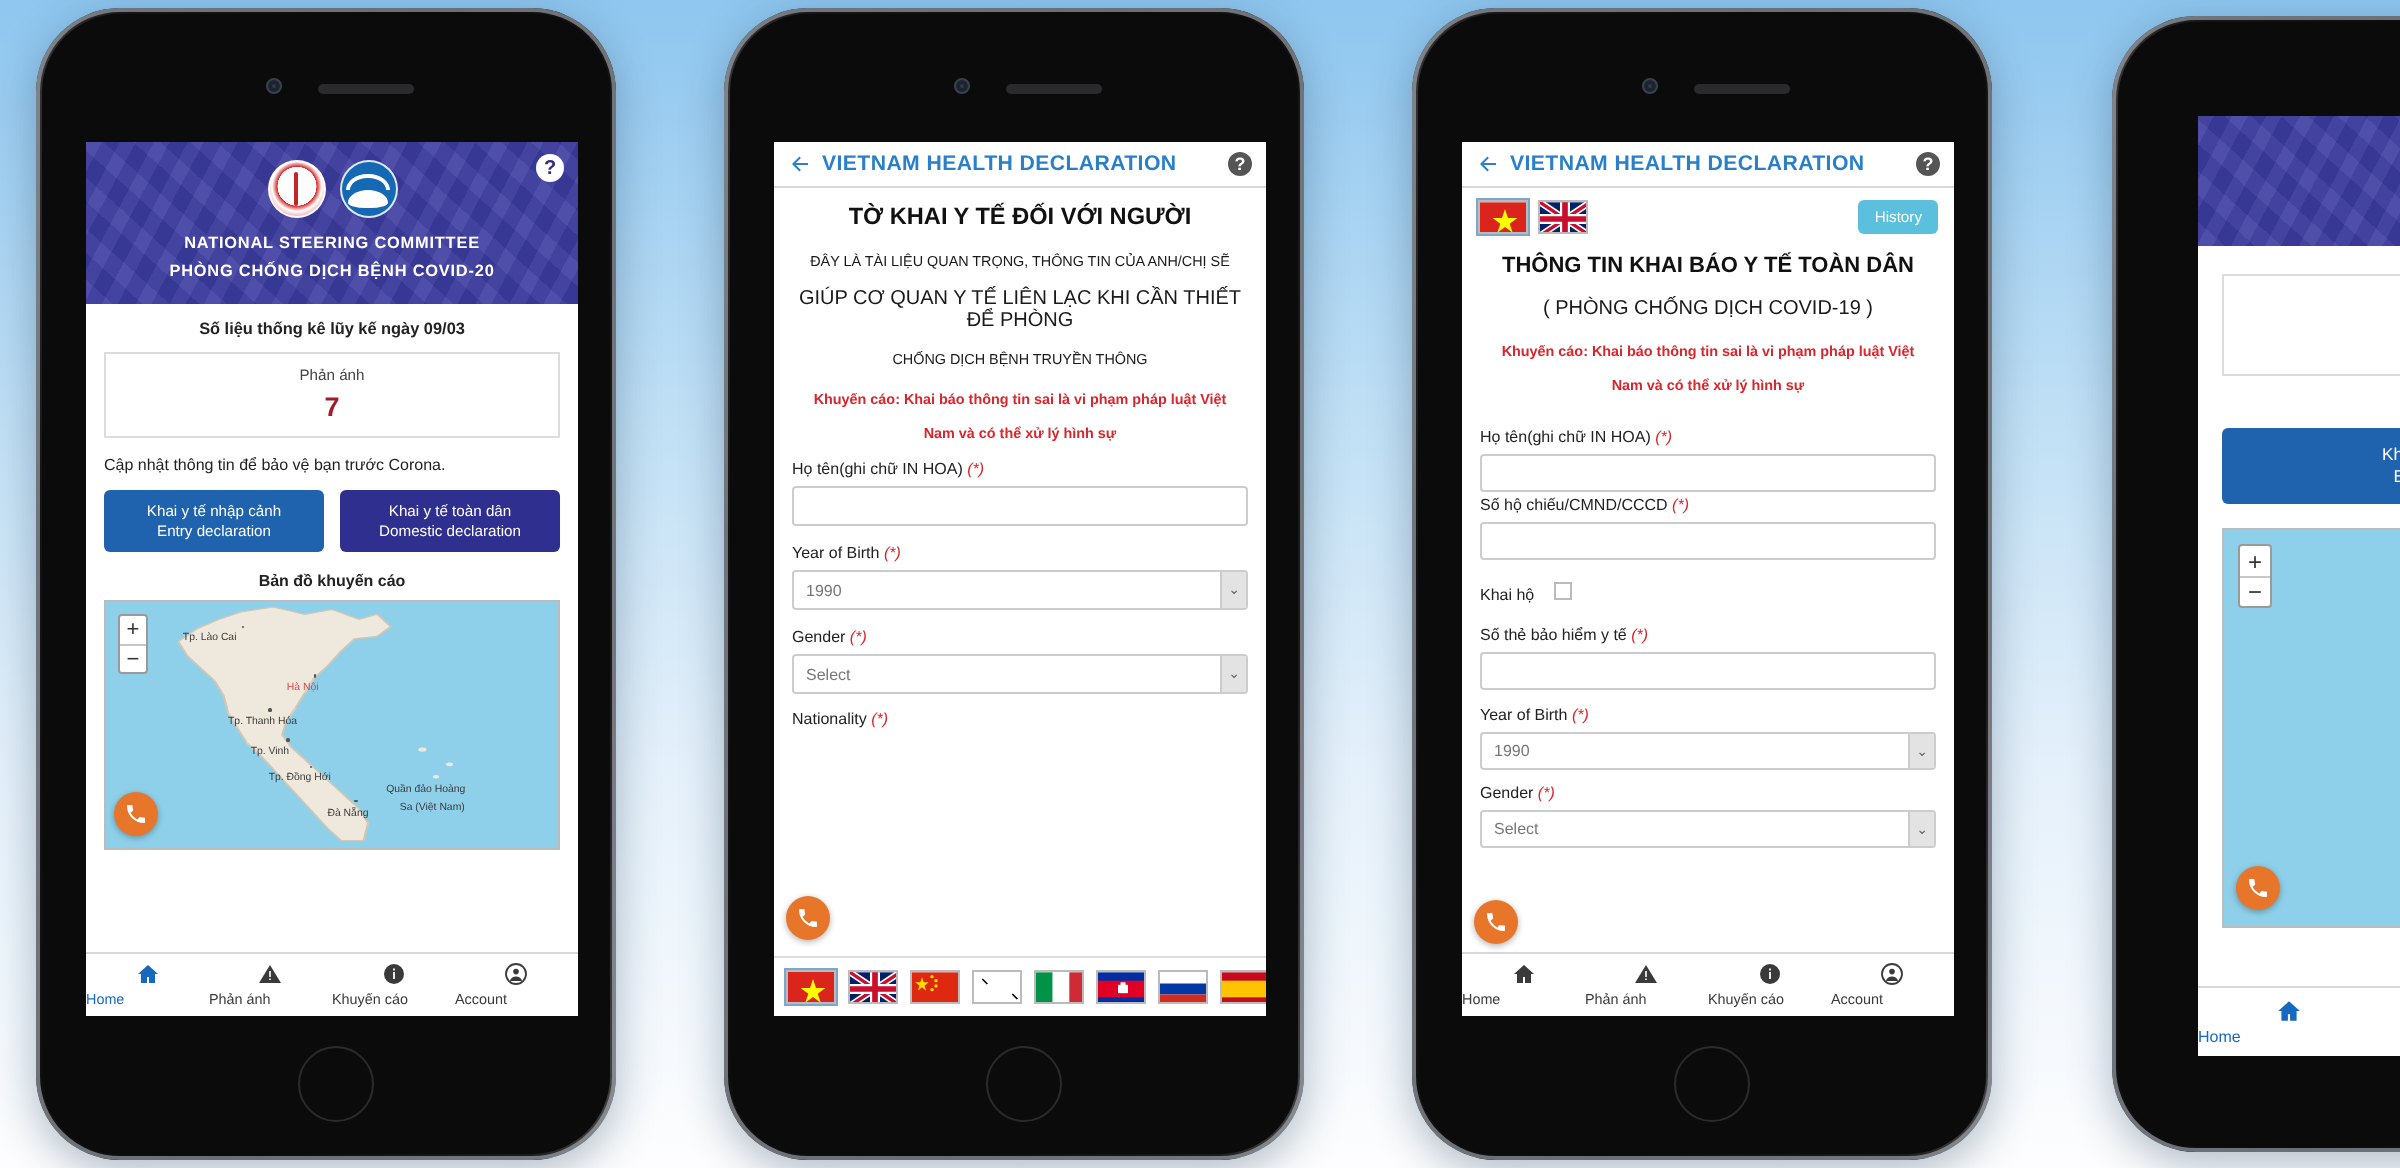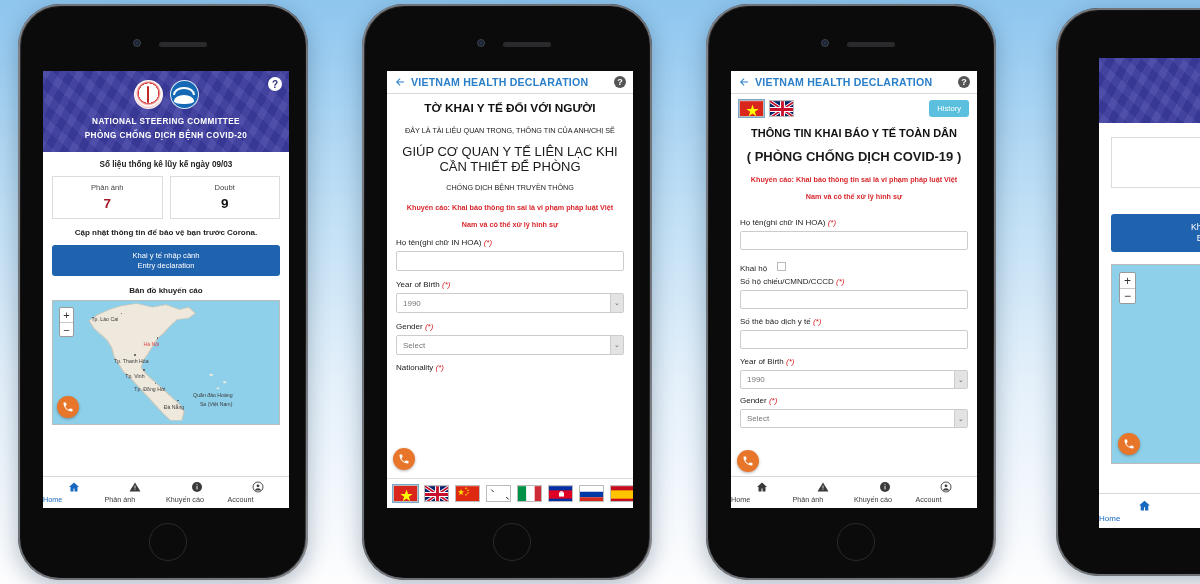--- a/index.html
+++ b/index.html
@@ -61,21 +61,21 @@
   .logo-wave::after{ content:""; position:absolute; left:12%; right:12%; bottom:14%; height:34%;
      background:#fff; border-radius:50% 50% 45% 45%/ 70% 70% 30% 30%; }
   .hero-l1,.hero-l2{ font-weight:bold; letter-spacing:.4px; }
 
   
   .stat-title{ text-align:center; font-weight:bold; color:#222; }
   .stat-row{ display:flex; }
   .stat-box{ flex:1; border:1px solid #dcdcdc; background:#fff; text-align:center; }
   .stat-label{ color:#444; }
   .stat-val{ font-weight:bold; }
-  .note{ text-align:center; font-weight:bold; color:#222; }
+  .note{ text-align:left; font-weight:normal; color:#222; }
 
   .btn-row{ display:flex; }
   .btn{ flex:1; text-align:center; color:#fff; border-radius:3px; line-height:1.28; }
   .btn-entry{ background:#1f62ad; }
   .btn-domestic{ background:#2f2f8f; }
 
   .map-title{ text-align:center; font-weight:bold; color:#222; }
   .mapbox{ position:relative; background:#8ed0ea; border:1px solid #bcbcbc; overflow:hidden; }
   .zoomctl{ position:absolute; background:#fff; border:1px solid #9a9a9a; border-radius:2px;
      display:flex; flex-direction:column; overflow:hidden; z-index:4;}
@@ -142,32 +142,32 @@
         <div class="hero-l2" style="font-size:8.2px; margin-top:5px;">PHÒNG CHỐNG DỊCH BỆNH COVID-20</div>
       </div>
 
       <div style="padding:8px 9px 0;">
         <div class="stat-title" style="font-size:8.2px;">Số liệu thống kê lũy kế ngày 09/03</div>
         <div class="stat-row" style="gap:7px; margin-top:7px;">
           <div class="stat-box" style="padding:6px 0 7px;">
             <div class="stat-label" style="font-size:7.6px;">Phản ánh</div>
             <div class="stat-val" style="font-size:13.5px; color:#a01c28; margin-top:4px;">7</div>
           </div>
-          <div class="stat-box" style="padding:6px 0 7px;">
-            <div class="stat-label" style="font-size:7.6px;">Doubt</div>
-            <div class="stat-val" style="font-size:13.5px; color:#111; margin-top:4px;">9</div>
-          </div>
         </div>
 
         <div class="note" style="font-size:8px; margin-top:9px;">Cập nhật thông tin để bảo vệ bạn trước Corona.</div>
 
         <div class="btn-row" style="gap:8px; margin-top:8px;">
           <div class="btn btn-entry" style="padding:6px 2px; font-size:7.6px;">
             <div>Khai y tế nhập cảnh</div>
             <div>Entry declaration</div>
+          </div>
+          <div class="btn btn-domestic" style="padding:6px 2px; font-size:7.6px;">
+            <div>Khai y tế toàn dân</div>
+            <div>Domestic declaration</div>
           </div>
         </div>
 
         <div class="map-title" style="font-size:8px; margin-top:10px;">Bản đồ khuyến cáo</div>
       </div>
 
       <div class="mapbox" style="margin:5px 9px 0; height:125px;">
         <div class="zoomctl" style="left:6px; top:6px; width:15px;">
           <span style="height:14px; font-size:11px;">+</span>
           <span style="height:14px; font-size:11px;">−</span>
@@ -252,21 +252,21 @@
         <svg class="decl-back" viewBox="0 0 24 24" width="12" height="12">
           <path fill="#2a7fc9" d="M20 11H7.8l5.1-5.1-1.4-1.4L4 12l7.5 7.5 1.4-1.4L7.8 13H20z"></path>
         </svg>
         <span class="decl-title" style="font-size:10.6px;">VIETNAM HEALTH DECLARATION</span>
         <span class="decl-help" style="width:12px;height:12px;font-size:9px;">?</span>
       </div>
 
       <div class="decl-body" style="padding:7px 9px 0;">
         <div class="d-title" style="font-size:11.8px;">TỜ KHAI Y TẾ ĐỐI VỚI NGƯỜI</div>
         <div class="d-sub" style="font-size:7.2px; margin-top:11px;">ĐÂY LÀ TÀI LIỆU QUAN TRỌNG, THÔNG TIN CỦA ANH/CHỊ SẼ</div>
-        <div class="d-sub" style="font-size:13px; margin-top:9px;">GIÚP CƠ QUAN Y TẾ LIÊN LẠC KHI CẦN THIẾT ĐỂ PHÒNG</div>
+        <div class="d-sub" style="font-size:10px; margin-top:9px;">GIÚP CƠ QUAN Y TẾ LIÊN LẠC KHI CẦN THIẾT ĐỂ PHÒNG</div>
         <div class="d-sub" style="font-size:7.2px; margin-top:9px;">CHỐNG DỊCH BỆNH TRUYỀN THÔNG</div>
         <div class="d-warn" style="font-size:7.2px; margin-top:11px;">Khuyến cáo: Khai báo thông tin sai là vi phạm pháp luật Việt</div>
         <div class="d-warn" style="font-size:7.2px; margin-top:8px;">Nam và có thể xử lý hình sự</div>
 
 
         <div style="margin-top:9px;">
           <div class="field-label" style="font-size:8px;">
             <span>Họ tên(ghi chữ IN HOA)</span>
             <span class="req">(*)</span>
           </div>
@@ -412,48 +412,48 @@
               <path d="M15,0 V20 M0,10 H30" stroke="#C8102E" stroke-width="3.4"></path>
             </svg>
           </span>
         </div>
         <div style="flex:1"></div>
         <div class="hist-btn" style="padding:4px 8px; font-size:7.6px;">History</div>
       </div>
 
       <div class="decl-body" style="padding:10px 9px 0;">
         <div class="d-title" style="font-size:11px;">THÔNG TIN KHAI BÁO Y TẾ TOÀN DÂN</div>
-        <div class="d-sub" style="font-size:13px; margin-top:10px; font-weight:bold;">( PHÒNG CHỐNG DỊCH COVID-19 )</div>
+        <div class="d-sub" style="font-size:10px; margin-top:10px; font-weight:normal;">( PHÒNG CHỐNG DỊCH COVID-19 )</div>
         <div class="d-warn" style="font-size:7.2px; margin-top:11px;">Khuyến cáo: Khai báo thông tin sai là vi phạm pháp luật Việt</div>
         <div class="d-warn" style="font-size:7.2px; margin-top:8px;">Nam và có thể xử lý hình sự</div>
 
         <div style="margin-top:17px;">
           <div class="field-label" style="font-size:8px;">
             <span>Họ tên(ghi chữ IN HOA)</span>
+            <span class="req">(*)</span>
+          </div>
+          <div class="tinput" style="height:19px; margin-top:4px;"></div>
+        </div>
+
+        <div style="margin-top:2px;">
+          <div class="field-label" style="font-size:8px;">
+            <span>Số hộ chiếu/CMND/CCCD</span>
             <span class="req">(*)</span>
           </div>
           <div class="tinput" style="height:19px; margin-top:4px;"></div>
         </div>
 
         <div style="margin-top:7px;">
           <span class="field-label" style="font-size:8px;">Khai hộ</span>
           <span class="chk" style="width:9px;height:9px;margin-left:5px;"></span>
         </div>
 
-        <div style="margin-top:2px;">
-          <div class="field-label" style="font-size:8px;">
-            <span>Số hộ chiếu/CMND/CCCD</span>
-            <span class="req">(*)</span>
-          </div>
-          <div class="tinput" style="height:19px; margin-top:4px;"></div>
-        </div>
-
         <div style="margin-top:8px;">
           <div class="field-label" style="font-size:8px;">
-            <span>Số thẻ bảo dịch y tế</span>
+            <span>Số thẻ bảo hiểm y tế</span>
             <span class="req">(*)</span>
           </div>
           <div class="tinput" style="height:19px; margin-top:4px;"></div>
         </div>
 
         <div style="margin-top:8px;">
           <div class="field-label" style="font-size:8px;">
             <span>Year of Birth</span>
             <span class="req">(*)</span>
           </div>

